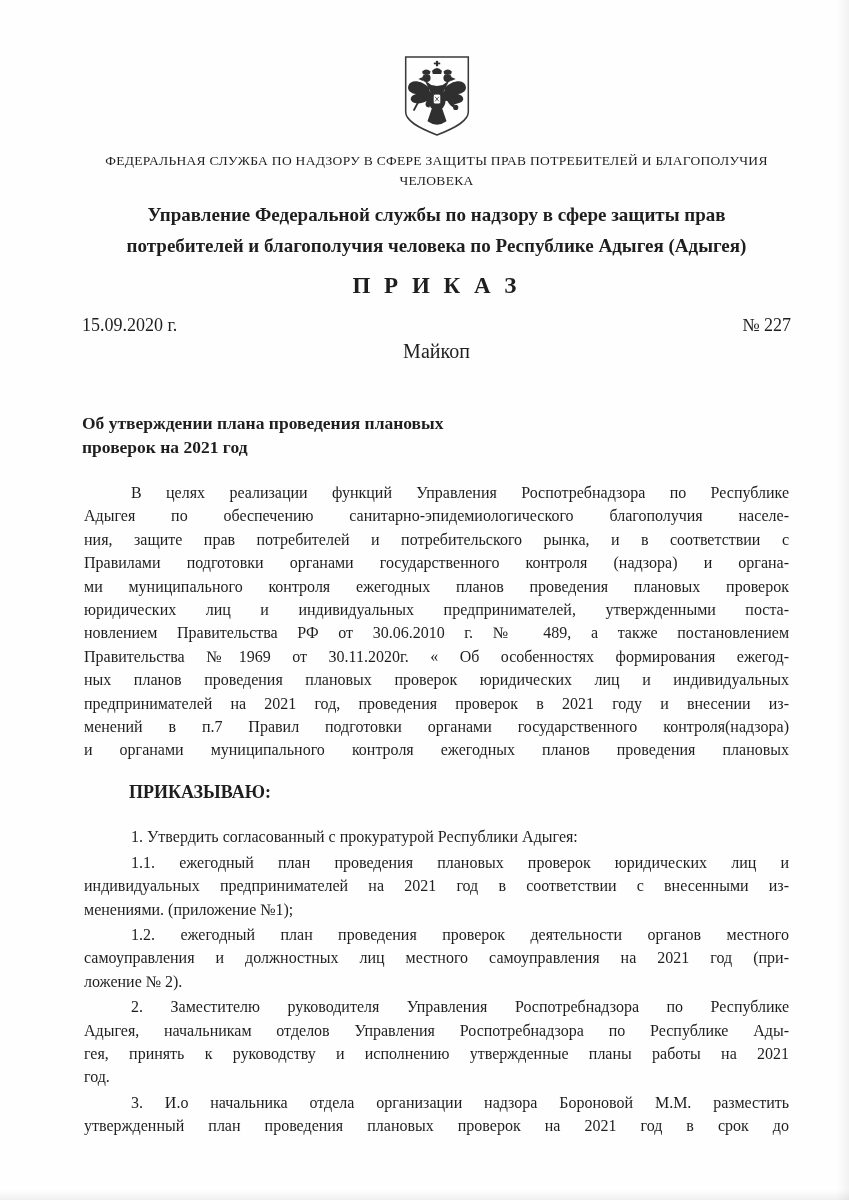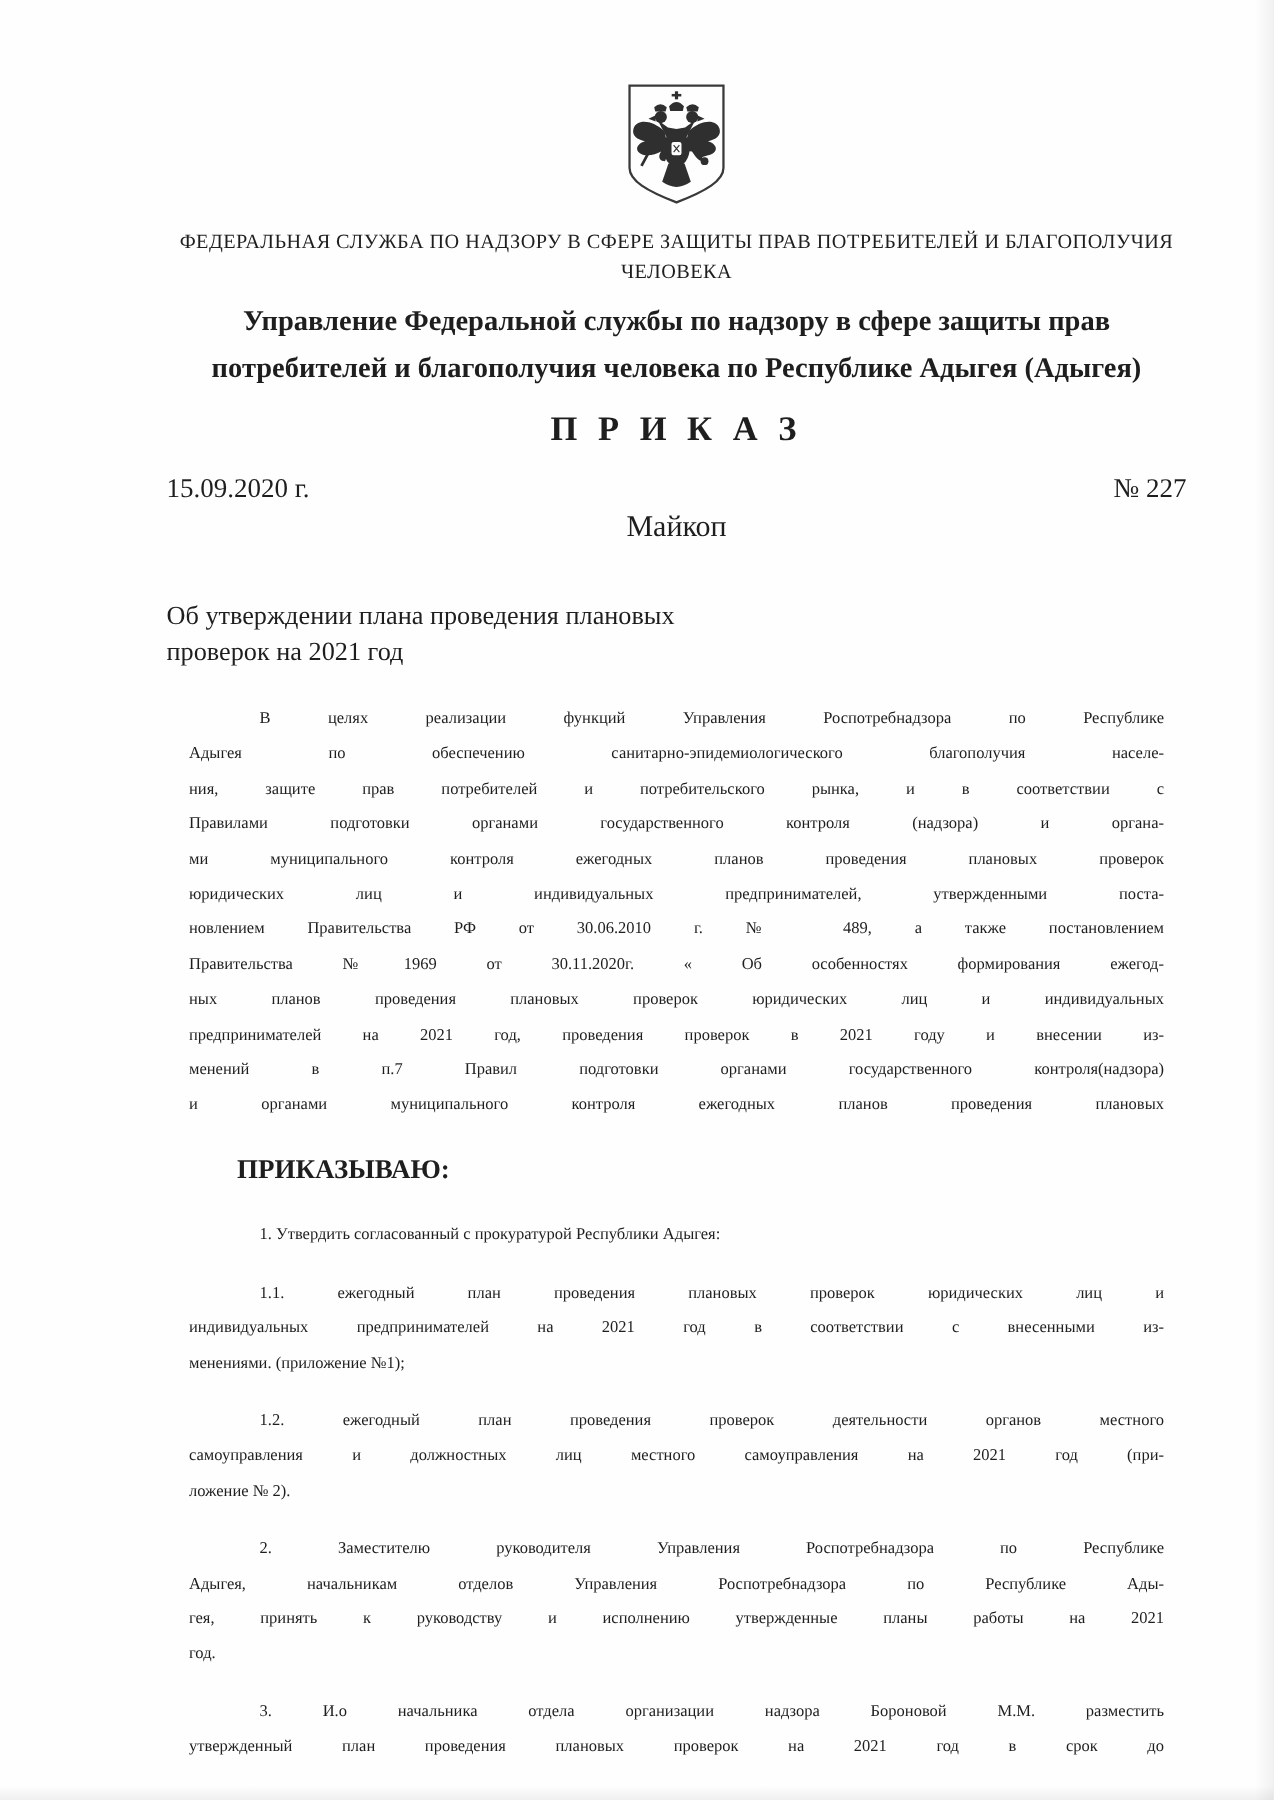--- a/index.html
+++ b/index.html
@@ -2,38 +2,38 @@
 <html lang="ru"><head>
 <meta charset="utf-8">
 <style>
   html, body { margin: 0; padding: 0; background: #e8e8e8; }
   .page {
     position: relative;
     width: 849px;
     height: 1200px;
     margin: 0 auto;
     box-sizing: border-box;
-    padding: 54px 58px 0 111px;
+    padding: 54px 58px 0 82px;
     background:
       linear-gradient(to bottom, rgba(0,0,0,0) 99.2%, rgba(0,0,0,0.06) 100%),
       linear-gradient(to right, rgba(0,0,0,0) 98.5%, rgba(0,0,0,0.05) 100%),
       #fefefe;
     font-family: "Liberation Serif", "DejaVu Serif", serif;
     color: #1e1e1e;
     overflow: hidden;
   }
   .emblem-wrap { text-align: center; height: 84px; }
   .emblem-wrap svg { display: inline-block; }
   .agency { margin-top: 13px; text-align: center; font-size: 13.5px; line-height: 20px; letter-spacing: 0.3px; }
   .org { margin-top: 8px; text-align: center; font-weight: bold; font-size: 19px; line-height: 31px; }
   .order-title { margin-top: 10px; text-align: center; font-weight: bold; font-size: 23px; letter-spacing: 4px; line-height: 30px; }
   .date-row { margin-top: 13px; display: flex; justify-content: space-between; font-size: 18px; line-height: 23px; }
   .city { margin-top: 3px; text-align: center; font-size: 20px; line-height: 23px; }
-  .subject { margin-top: 36px; font-size: 17.5px; line-height: 23.5px; }
-  .para { margin: 15px; font-size: 11px; }
+  .subject { margin-top: 49px; font-size: 17.5px; line-height: 23.5px; font-weight: bold; }
+  .para { margin: 2px; font-size: 16px; }
   .para .ln { line-height: 23.4px; text-align: left; }
   .para .ln.j { text-align: justify; text-align-last: justify; }
   .ind { text-indent: 47px; }
   .preamble { margin-top: 22px; }
   .decree { margin-top: 19px; font-size: 18px; font-weight: bold; text-indent: 47px; line-height: 23.4px; }
   .items { margin-top: 21px; }
 </style>
 </head>
 <body>
 

